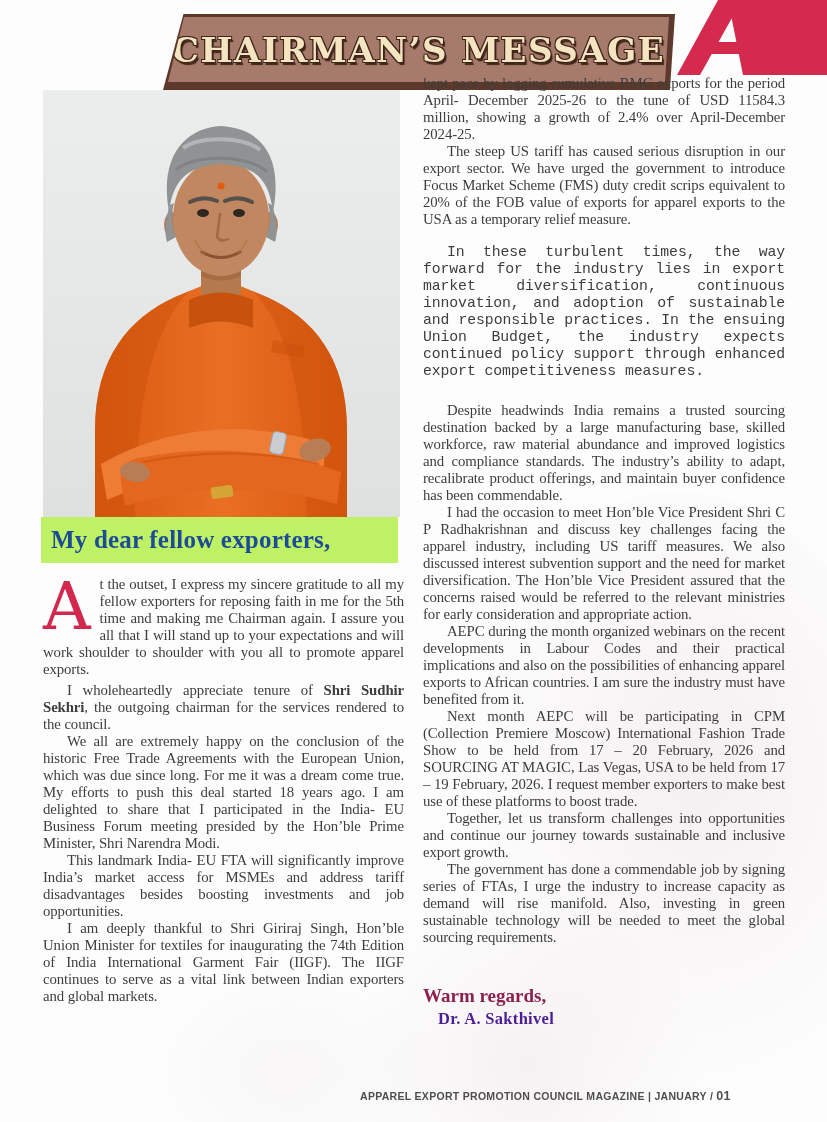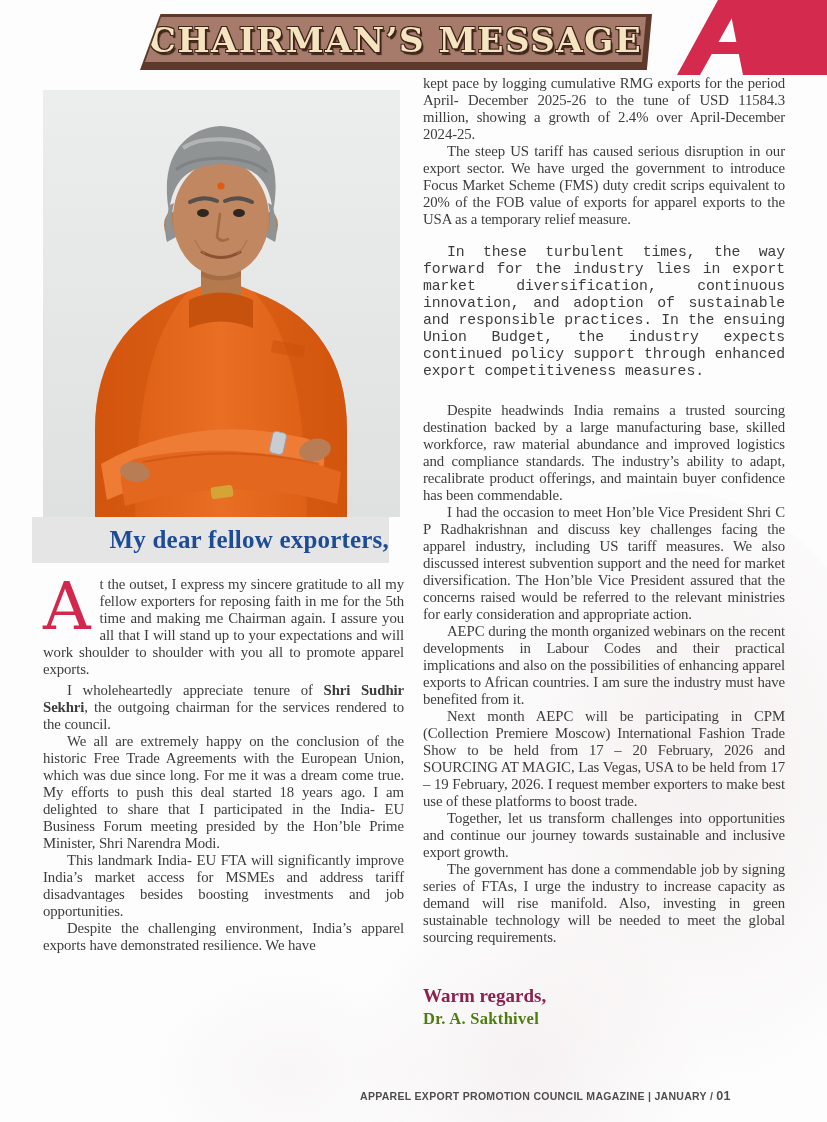--- a/index.html
+++ b/index.html
@@ -12,21 +12,21 @@
   .swirl{position:absolute;border-radius:50%;pointer-events:none;}
   .swirl.s1{right:-80px;bottom:10px;width:460px;height:620px;
     background:radial-gradient(ellipse at 55% 45%, rgba(213,186,189,0.20), rgba(213,186,189,0) 68%);}
   .swirl.s2{right:120px;bottom:-120px;width:360px;height:360px;
     background:radial-gradient(circle, rgba(206,178,184,0.16), rgba(206,178,184,0) 70%);}
   .swirl.s3{left:140px;bottom:-60px;width:300px;height:220px;
     background:radial-gradient(ellipse, rgba(214,196,196,0.12), rgba(214,196,196,0) 70%);}
 
   
   .banner-outer{
-    position:absolute;left:140px;top:14px;width:512px;height:56px;
+    position:absolute;left:163px;top:14px;width:512px;height:76px;
     background:var(--banner-edge,#5e392b);
     clip-path:polygon(4% 0,100% 0,99% 100%,0 100%);
   }
   .banner-inner{
     position:absolute;left:5px;top:3px;right:6px;bottom:8px;
     background:var(--banner-face,#a67b6c);
     clip-path:polygon(3.2% 0,100% 0,99.2% 100%,0 100%);
     display:flex;align-items:center;justify-content:center;
   }
   .banner-title{
@@ -35,22 +35,22 @@
     text-shadow:-1px -1px 0 #3f241a,1px -1px 0 #3f241a,-1px 1px 0 #3f241a,1px 1px 0 #3f241a,2px 3px 1px #3f241a;
   }
   .a-logo{position:absolute;right:0;top:0;width:150px;height:75px;}
 
   
   .photo{position:absolute;left:43px;top:90px;width:357px;height:427px;background:#e6e8e7;}
   .photo svg{display:block;}
 
   
   .greeting{
-    position:absolute;left:32px;top:517px;width:357px;height:46px;background:#e5e5e5;
-    display:flex;align-items:center;padding-left:10px;box-sizing:border-box;justify-content:flex-end;
+    position:absolute;left:41px;top:517px;width:357px;height:46px;background:#bef264;
+    display:flex;align-items:center;padding-left:10px;box-sizing:border-box;
   }
   .greeting span{
     font-weight:bold;font-size:25px;color:var(--heading-blue,#1d4c97);letter-spacing:0.2px;
   }
 
   
   .col{position:absolute;}
   .col-left{left:43px;top:576px;width:361px;}
   .col-right{left:423px;top:75px;width:362px;}
   .body-p{
@@ -60,21 +60,21 @@
   .indent{text-indent:24px;}
   .gap12{margin-top:4px;}
   .gap16{margin-top:16px;font-family:Liberation Mono, monospace;}
   .gap22{margin-top:22px;}
   .dropcap{
     float:left;font-family:"DejaVu Serif",serif;font-size:66px;line-height:54px;
     color:var(--dropcap-red,#d2284e);padding:4px 9px 0 0;
   }
   .signoff{margin-top:40px;}
   .regards{color:var(--regards-maroon,#8c2150);font-weight:bold;font-size:19px;line-height:20px;margin:0;}
-  .sign-name{color:#4d7c0f;font-weight:bold;font-size:16.5px;line-height:20px;margin:3px 0 0 0;letter-spacing:0.3px;}
+  .sign-name{color:#4c1d95;font-weight:bold;font-size:16.5px;line-height:20px;margin:3px 0 0 15px;letter-spacing:0.3px;}
 
   
   .footer{
     position:absolute;left:360px;top:1089px;width:420px;
     font-family:"Liberation Sans",sans-serif;font-weight:bold;font-size:10.5px;
     color:#4e4e4e;letter-spacing:0.3px;white-space:nowrap;
   }
   .footer .pagenum{font-size:12.5px;}
 </style>
 </head>
@@ -158,21 +158,21 @@
 
   <div class="greeting">
     <span>My dear fellow exporters,</span>
   </div>
 
   <div class="col col-left">
     <p class="body-p"><span class="dropcap">A</span><span>t the outset, I express my sincere gratitude to all my fellow exporters for reposing faith in me for the 5th time and making me Chairman again. I assure you all that I will stand up to your expectations and will work shoulder to shoulder with you all to promote apparel exports.</span></p>
     <p class="body-p indent gap12"><span>I wholeheartedly appreciate tenure of </span><strong>Shri Sudhir Sekhri</strong><span>, the outgoing chairman for the services rendered to the council.</span></p>
     <p class="body-p indent">We all are extremely happy on the conclusion of the historic Free Trade Agreements with the European Union, which was due since long. For me it was a dream come true. My efforts to push this deal started 18 years ago. I am delighted to share that I participated in the India- EU Business Forum meeting presided by the Hon’ble Prime Minister, Shri Narendra Modi.</p>
     <p class="body-p indent">This landmark India- EU FTA will significantly improve India’s market access for MSMEs and address tariff disadvantages besides boosting investments and job opportunities.</p>
-    <p class="body-p indent">Despite the challenging environment, India’s apparel exports have demonstrated resilience. We have</p>
+    <p class="body-p indent">I am deeply thankful to Shri Giriraj Singh, Hon’ble Union Minister for textiles for inaugurating the 74th Edition of India International Garment Fair (IIGF). The IIGF continues to serve as a vital link between Indian exporters and global markets.</p>
   </div>
 
   <div class="col col-right">
     <p class="body-p">kept pace by logging cumulative RMG exports for the period April- December 2025-26 to the tune of USD 11584.3 million, showing a growth of 2.4% over April-December 2024-25.</p>
     <p class="body-p indent">The steep US tariff has caused serious disruption in our export sector. We have urged the government to introduce Focus Market Scheme (FMS) duty credit scrips equivalent to 20% of the FOB value of exports for apparel exports to the USA as a temporary relief measure.</p>
     <p class="body-p indent gap16">In these turbulent times, the way forward for the industry lies in export market diversification, continuous innovation, and adoption of sustainable and responsible practices. In the ensuing Union Budget, the industry expects continued policy support through enhanced export competitiveness measures.</p>
     <p class="body-p indent gap22">Despite headwinds India remains a trusted sourcing destination backed by a large manufacturing base, skilled workforce, raw material abundance and improved logistics and compliance standards. The industry’s ability to adapt, recalibrate product offerings, and maintain buyer confidence has been commendable.</p>
     <p class="body-p indent">I had the occasion to meet Hon’ble Vice President Shri C P Radhakrishnan and discuss key challenges facing the apparel industry, including US tariff measures. We also discussed interest subvention support and the need for market diversification. The Hon’ble Vice President assured that the concerns raised would be referred to the relevant ministries for early consideration and appropriate action.</p>
     <p class="body-p indent">AEPC during the month organized webinars on the recent developments in Labour Codes and their practical implications and also on the possibilities of enhancing apparel exports to African countries. I am sure the industry must have benefited from it.</p>
     <p class="body-p indent">Next month AEPC will be participating in CPM (Collection Premiere Moscow) International Fashion Trade Show to be held from 17 – 20 February, 2026 and SOURCING AT MAGIC, Las Vegas, USA to be held from 17 – 19 February, 2026. I request member exporters to make best use of these platforms to boost trade.</p>

